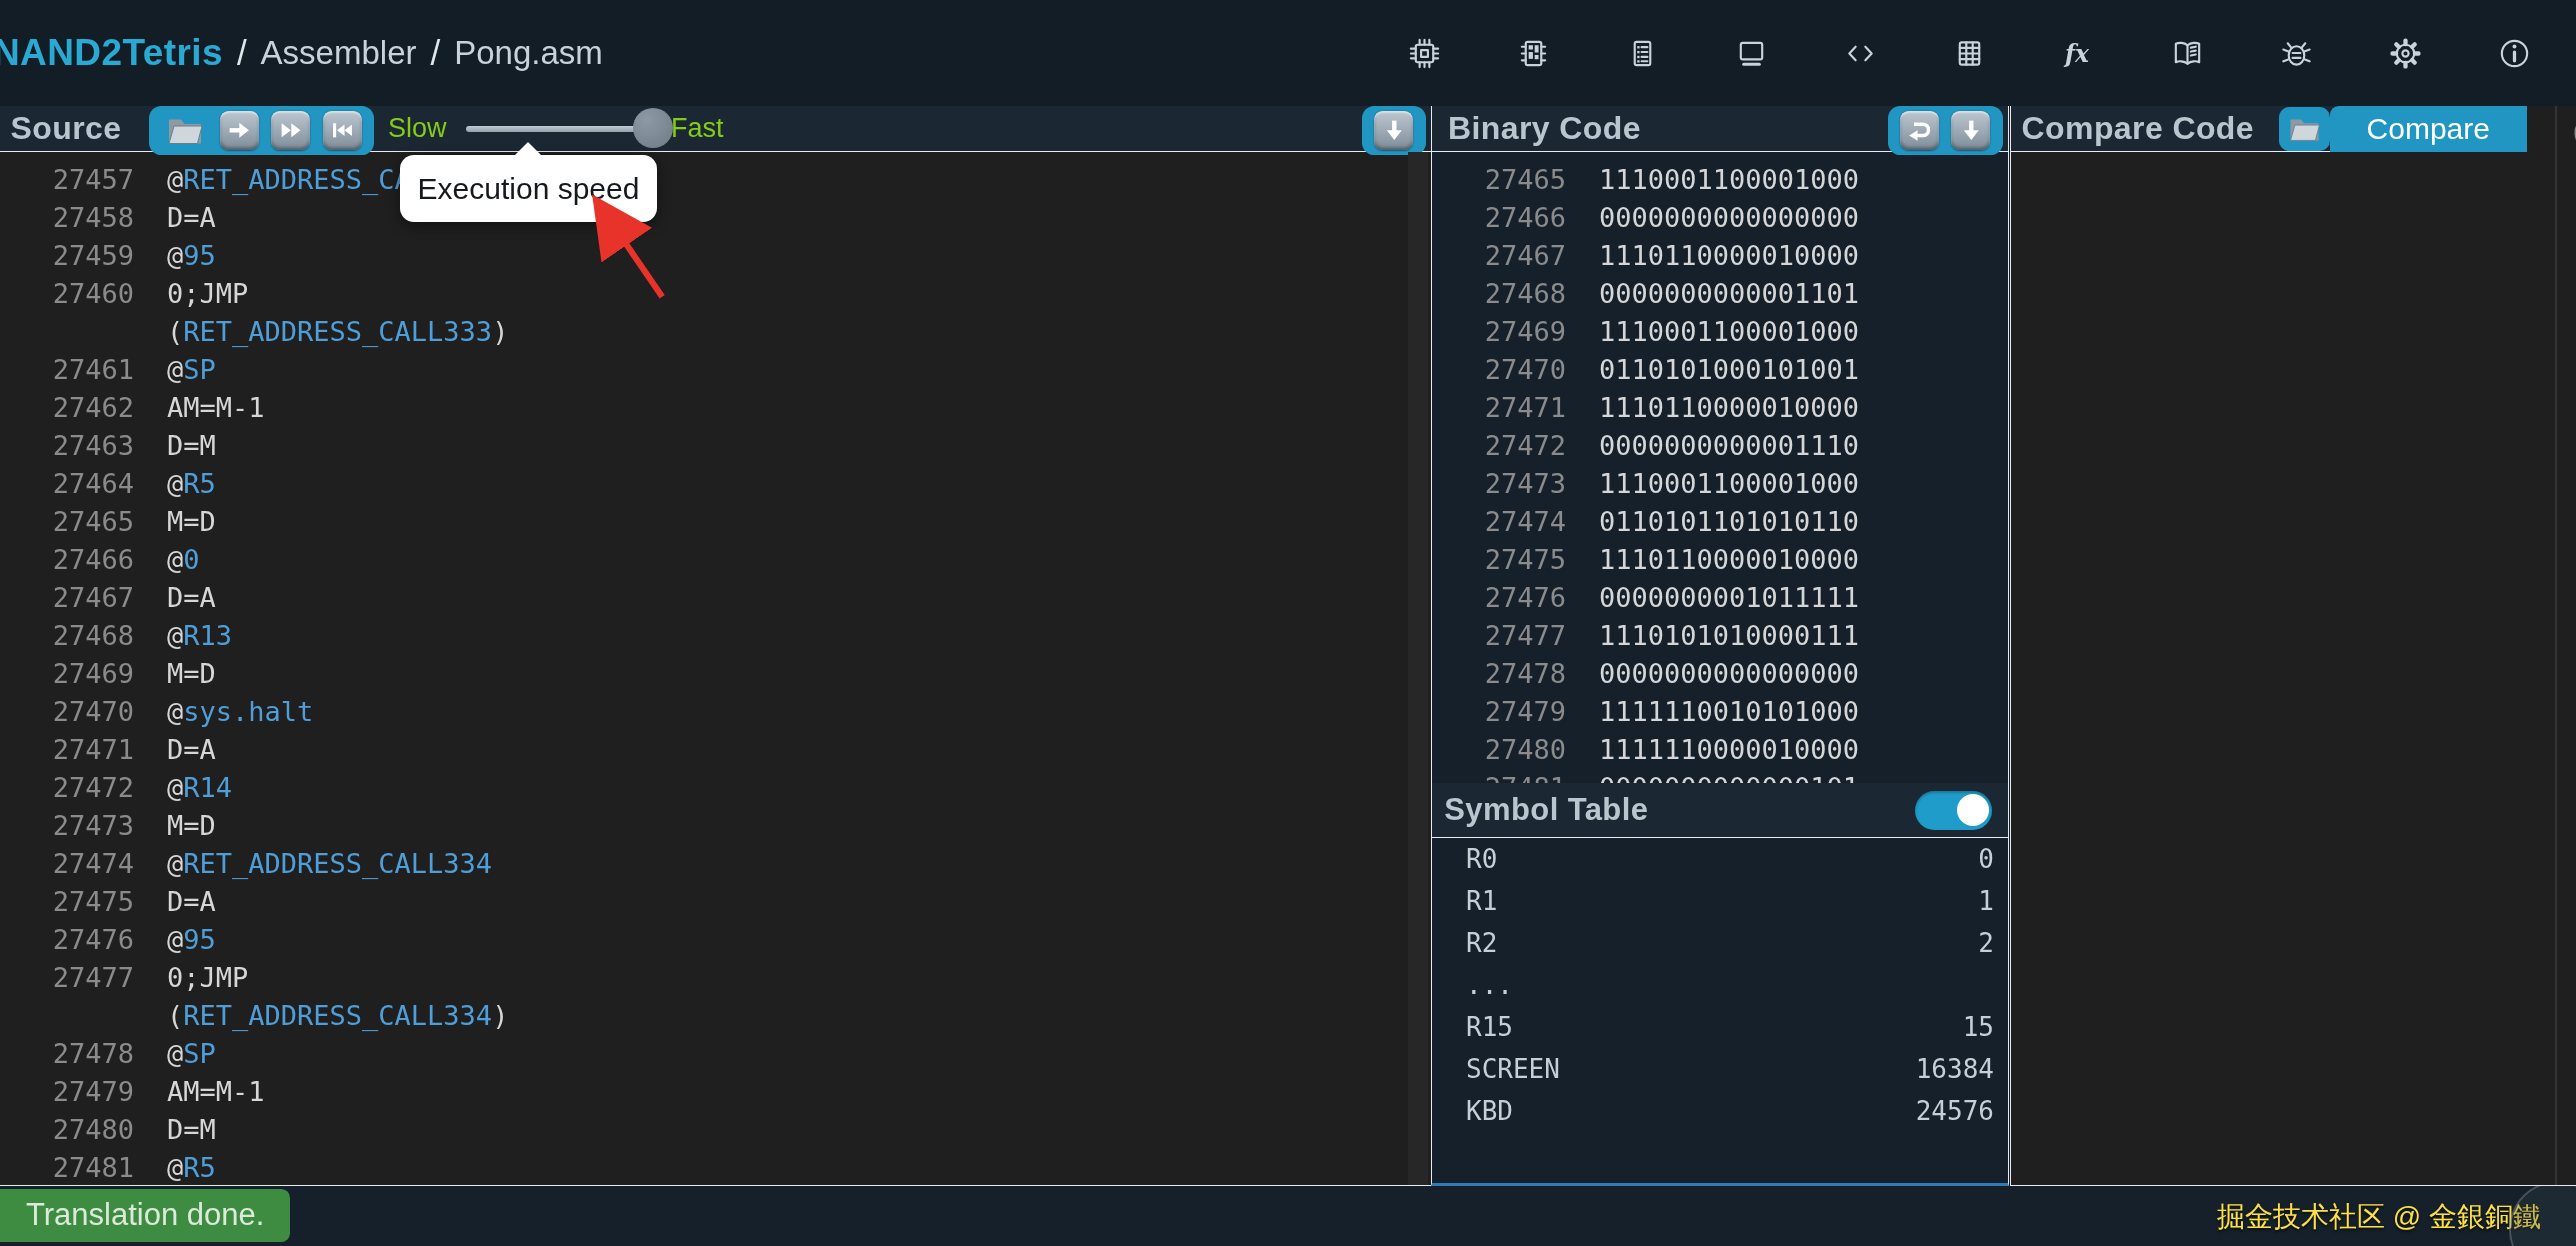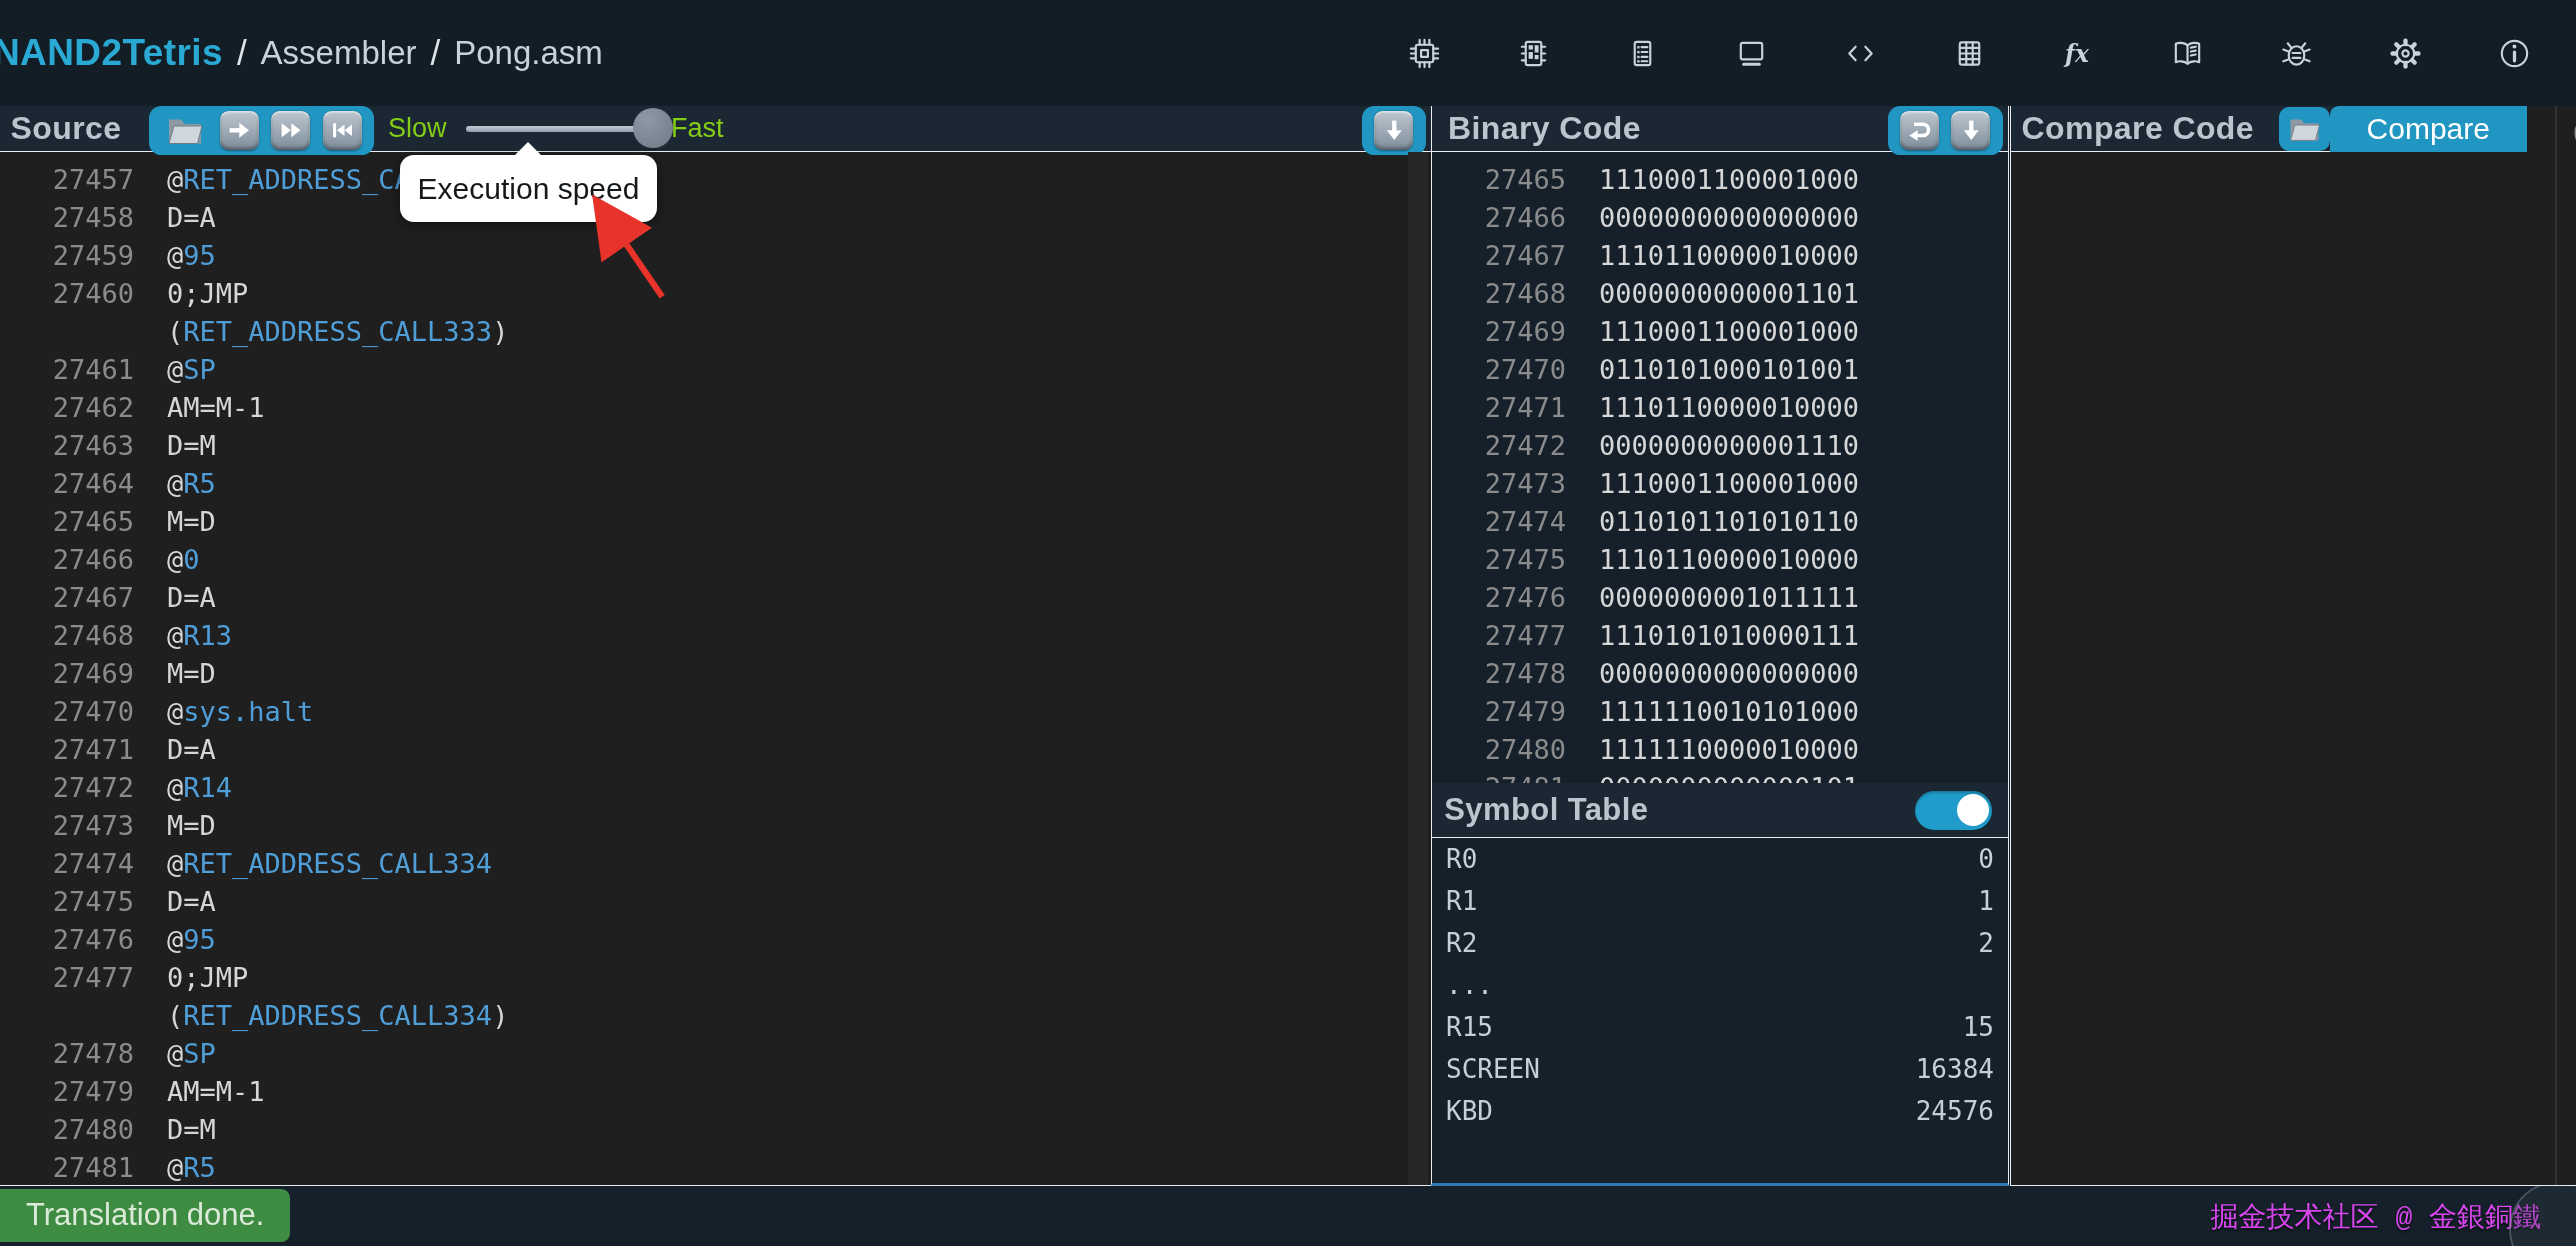--- a/index.html
+++ b/index.html
@@ -61,40 +61,40 @@
   .tok-s { color:#4f9ed8; }
   .src-scrollstrip { position:absolute; top:0; right:3.5px; width:19.3px; height:100%; background:#272727; }
 
   
   .sym-header { height:55px; }
   .sym-title { margin-left:12.3px; font-size:31px; }
   .toggle { margin-left:auto; margin-right:16px; width:77px; height:39px; border-radius:19.3px; background:#1f9cc9; position:relative; cursor:pointer; box-shadow:inset 0 1.8px 2.6px rgba(0,0,0,.25); }
   .toggle .knob { position:absolute; right:3.5px; top:3.5px; width:32px; height:32px; border-radius:50%; background:#ffffff; }
   .sym-rows { flex:1; overflow:hidden; font-family:"DejaVu Sans Mono", monospace; font-size:26px; }
   .sym-row { height:42px; display:flex; align-items:center; padding:0 14px; color:#c6ced6; background:#15202b; }
-  .sym-row .sname { flex:1; }
+  .sym-row .sname { flex:1;margin-left:20px; }
   .sym-row .sval { text-align:right; }
 
   
   .cmp-line-box { position:absolute; left:88px; right:19.3px; top:1.8px; height:56px; border:1.8px solid #383838; }
   .cmp-right-line { position:absolute; top:0; bottom:0; right:19.3px; width:1.8px; background:#343434; }
   .cmp-gutter-line .ln { width:62px; }
   .cmp-gutter-line .code { margin-left:26px; }
 
   
   .tooltip { position:absolute; left:400px; top:155px; width:257px; height:67px; background:#ffffff; border-radius:14px;
              display:flex; align-items:center; justify-content:center; color:#16191c; font-size:30px; z-index:30;
              box-shadow:0 3.5px 12.3px rgba(0,0,0,.45); }
   .tooltip::before { content:""; position:absolute; top:-13px; left:114px; border:14px solid transparent; border-top:none; border-bottom:14px solid #ffffff; }
   .anno-arrow { position:absolute; left:571px; top:180px; width:114px; height:136px; z-index:31; pointer-events:none; }
 
   
   .statusbar { height:62px; display:flex; align-items:center; background:#15202a; position:relative; overflow:hidden; }
   .status-badge { height:53px; display:flex; align-items:center; padding:0 26px; background:#3d8c42; color:#dcead9; font-size:31px; border-radius:0 8.8px 8.8px 0; margin-top:-3.5px; }
-  .watermark { margin-left:auto; margin-right:35px; color:#d946ef; font-size:28px; text-shadow:0 1.8px 2.6px rgba(0,0,0,.6); font-family:Liberation Mono, monospace; }
+  .watermark { margin-left:auto; margin-right:35px; color:#fde047; font-size:28px; text-shadow:0 1.8px 2.6px rgba(0,0,0,.6); font-family:Liberation Sans, sans-serif; }
   .corner-arc { position:absolute; right:-30px; bottom:-30px; width:97px; height:97px; border-radius:50%; border:2.6px solid rgba(200,210,220,.25); background:rgba(60,70,80,.25); }
 </style>
 </head>
 <body>
 
 <div class="topbar">
   <div class="brand-row">
     <span class="brand">NAND2Tetris</span>
     <span class="crumb-sep">/</span>
     <span class="crumb">Assembler</span>

